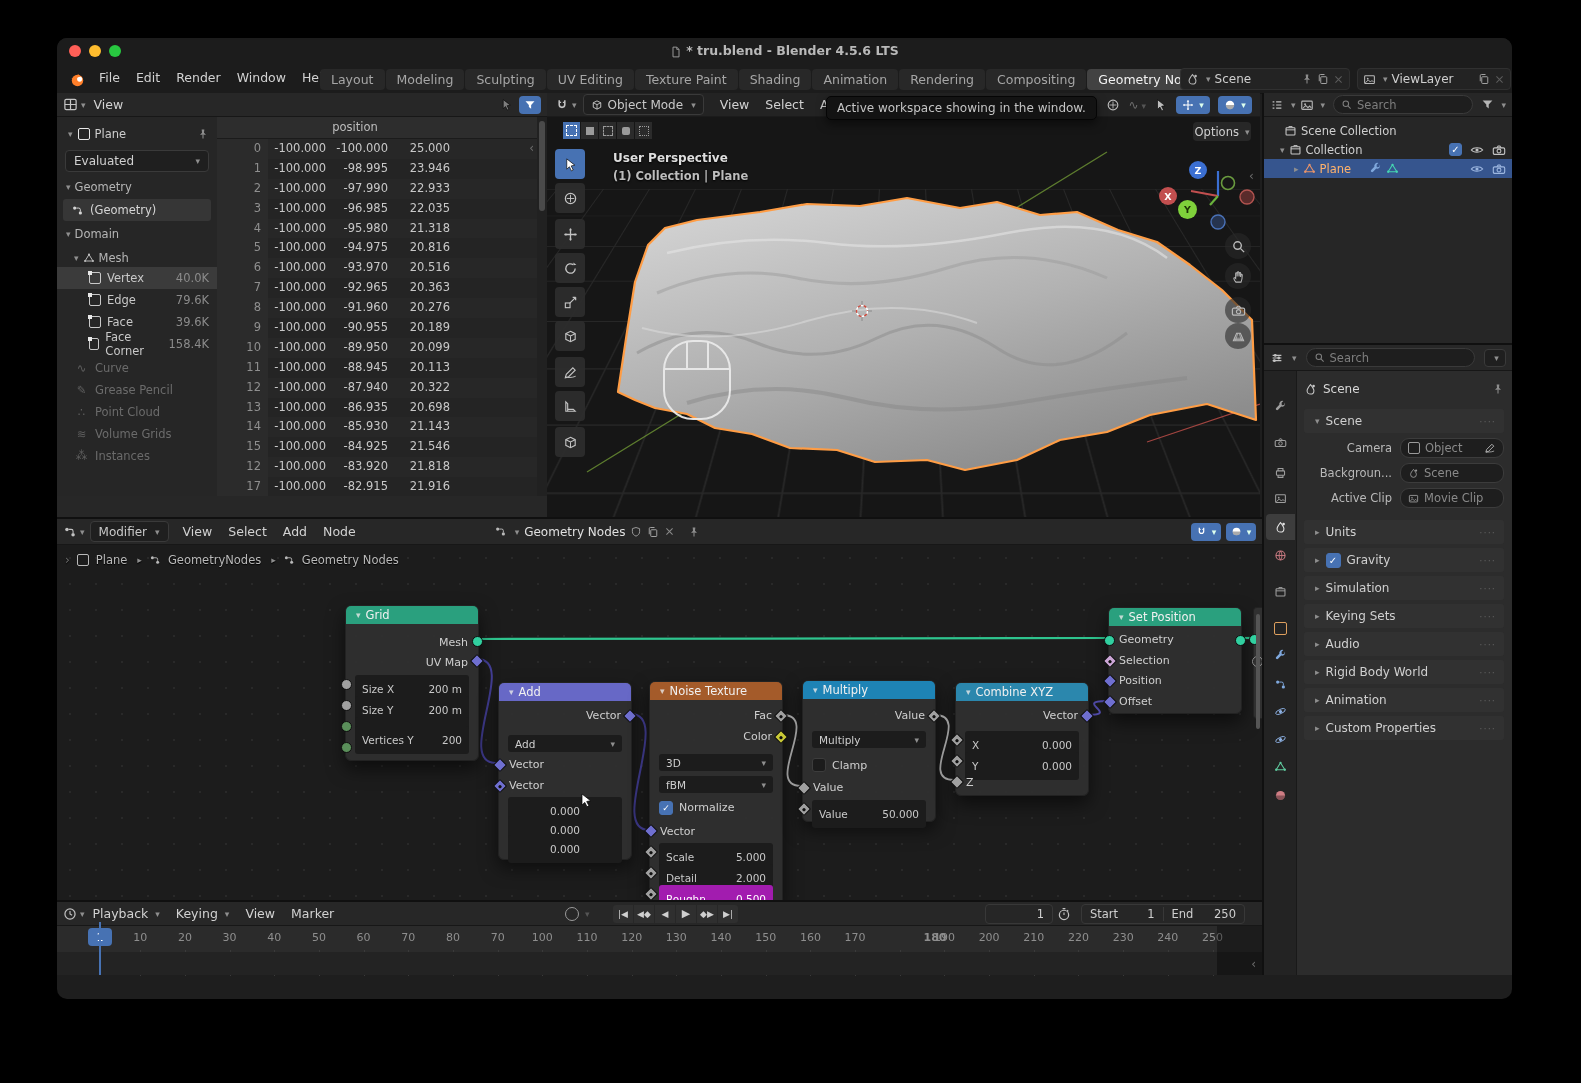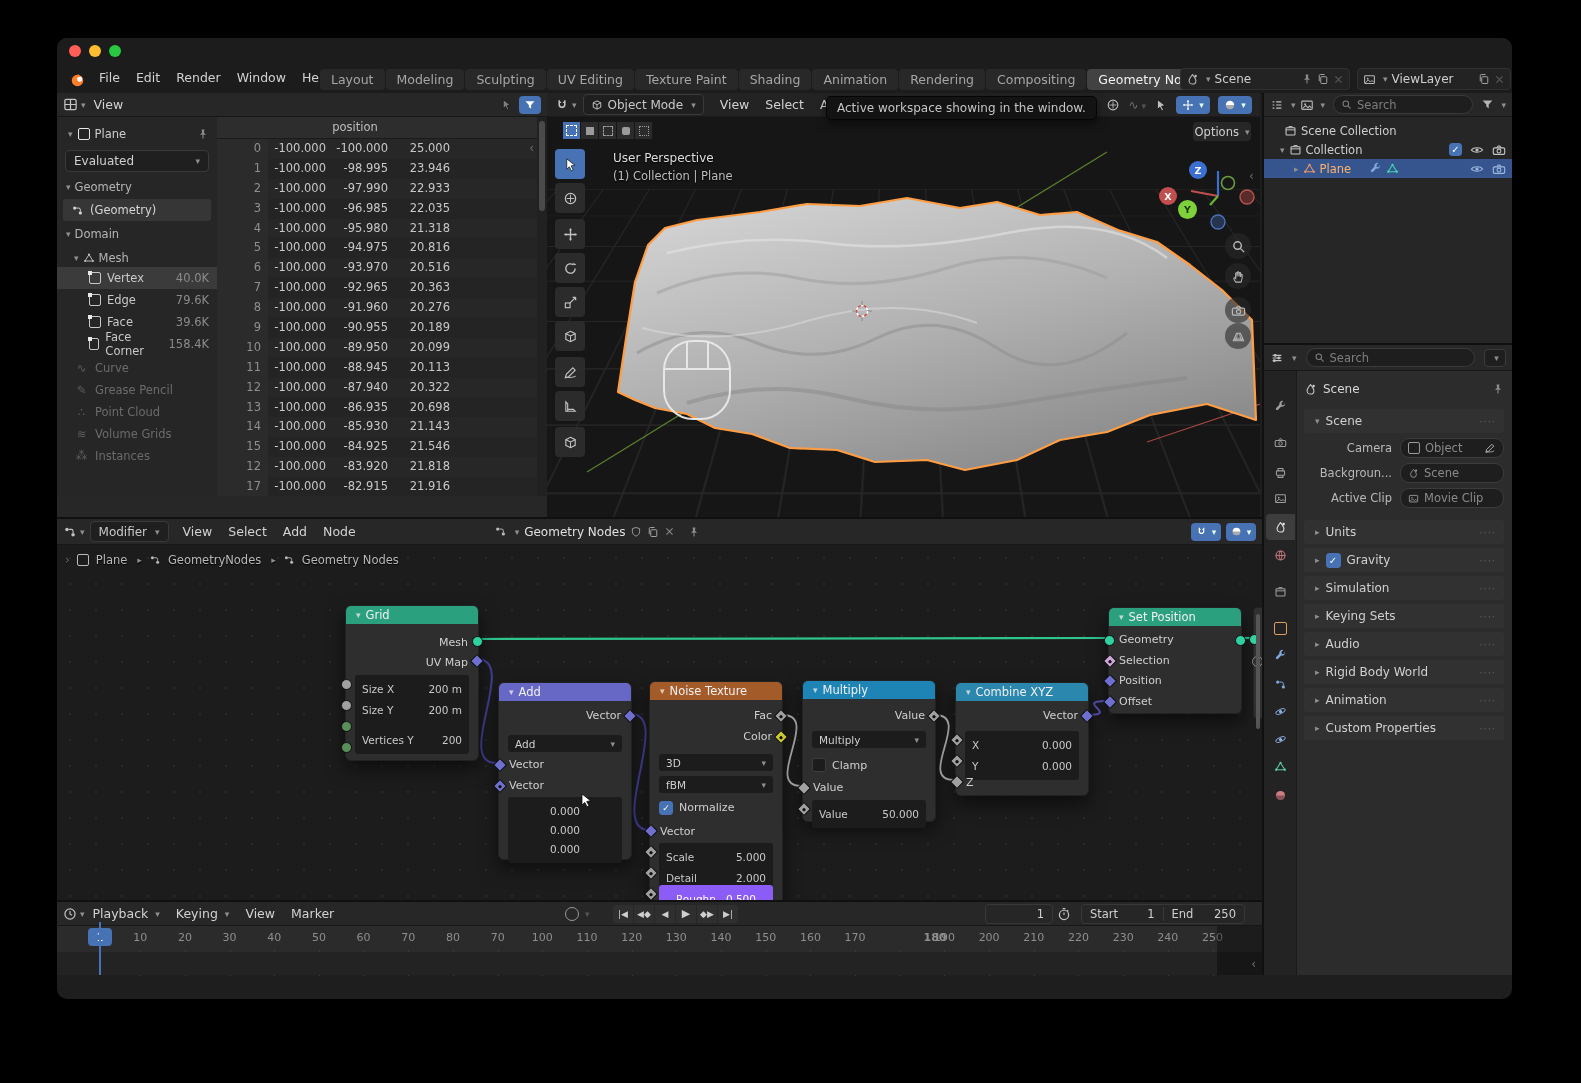--- a/index.html
+++ b/index.html
@@ -69,21 +69,21 @@
          background-size:46px 46px;transform-origin:50% 0;transform:perspective(640px) rotateX(57deg);opacity:.8;}
   .toolcol{position:absolute;left:8px;top:56px;width:32px;z-index:6;}
   .toolbtn{width:30px;height:30px;background:#2d2d2dE6;border-radius:4px;margin-bottom:4px;display:flex;
            align-items:center;justify-content:center;color:#c3c3c3;}
   .toolbtn.active{background:#4772b3;color:#fff;}
   .modebtns{position:absolute;left:16px;top:29px;display:flex;gap:1px;z-index:6;}
   .modebtn{width:17px;height:17px;background:#2d2d2dE6;display:flex;align-items:center;justify-content:center;color:#bdbdbd;}
   .modebtn.active{background:#4772b3;color:#fff;}
   .options{position:absolute;left:646px;top:29px;width:58px;height:19px;background:#2c2c2ccc;border-radius:4px;
            color:#d0d0d0;display:flex;align-items:center;justify-content:center;gap:3px;font-size:11.5px;z-index:6;}
-  .vp-label{position:absolute;color:#dedede;font-size:12px;text-shadow:0 1px 2px #000;z-index:4;}
+  .vp-label{position:absolute;color:#dedede;font-size:12px;text-shadow:0 1px 2px #000;z-index:4;font-weight:bold;}
   .tooltip{position:absolute;left:279px;top:3px;background:#131313;border:1px solid #050505;border-radius:5px;
            padding:4px 10px;color:#c4c4c4;font-size:12px;z-index:20;box-shadow:0 4px 10px rgba(0,0,0,.5);}
   .gz-ball{position:absolute;border-radius:50%;display:flex;align-items:center;justify-content:center;
            font-size:9.5px;font-weight:bold;color:#fff;z-index:7;}
   .navbtn{position:absolute;width:26px;height:26px;border-radius:50%;background:#2a2a2a99;display:flex;
           align-items:center;justify-content:center;color:#b9b9b9;z-index:7;}
   .keycast{position:absolute;left:218px;top:257px;width:357px;height:52px;border:1.5px solid rgba(240,240,240,.85);
            border-radius:14px;display:flex;align-items:center;justify-content:center;z-index:8;
            color:#f0f0f0;font-size:34px;font-weight:500;letter-spacing:1px;
            text-shadow:0 0 4px #000,0 2px 3px rgba(0,0,0,.9);background:rgba(20,20,20,.08);}
@@ -122,21 +122,21 @@
   .node{position:absolute;width:132px;background:rgba(48,48,48,.97);border-radius:6px;border:1px solid #222;
         box-shadow:0 8px 18px rgba(0,0,0,.55);z-index:4;}
   .nh{height:18px;border-radius:5px 5px 0 0;display:flex;align-items:center;gap:5px;padding:0 7px;
       color:#f0f0f0;font-size:11.5px;}
   .nh .chev{color:#e8e8e8cc;}
   .nrow{position:absolute;left:0;right:0;display:flex;align-items:center;padding:0 10px;font-size:11px;color:#cfcfcf;height:20px;}
   .nrow.out{justify-content:flex-end;}
   .nfield{position:absolute;left:9px;right:9px;height:28px;background:#1c1c1c;border-radius:3px;display:flex;
           align-items:center;justify-content:space-between;padding:0 7px;font-size:10.5px;color:#c9c9c9;}
   .nfield.center{justify-content:center;}
-  .nfield.hl{background:#8b5cf6;color:#fff;justify-content:center;}
+  .nfield.hl{background:#a21caf;color:#fff;}
   .ndrop{position:absolute;left:9px;right:9px;height:17px;background:#1c1c1c;border-radius:3px;display:flex;
          align-items:center;padding:0 7px;font-size:10.5px;color:#cfcfcf;}
   .ndrop .chev{margin-left:auto;}
   .sock{position:absolute;width:9px;height:9px;border:1px solid #0e0e0e;border-radius:50%;z-index:6;}
   .sock.dia{width:8px;height:8px;border-radius:1px;transform:rotate(45deg);}
   .sock.dot:after{content:"";position:absolute;left:2.5px;top:2.5px;width:3px;height:3px;background:#101010;border-radius:1px;}
   .ncb{width:12px;height:12px;border-radius:3px;background:#1c1c1c;border:1px solid #3c3c3c;margin-right:6px;
        display:flex;align-items:center;justify-content:center;color:#fff;font-size:9px;flex:none;}
   .ncb.on{background:#4772b3;border-color:#4772b3;}
   
@@ -302,20 +302,25 @@
       </g>
   </defs>
 </svg>
 
 <div class="win">
 
   <div class="abs titlebar">
     <div class="tl" style="left:12px;background:#ff5f57"></div>
     <div class="tl" style="left:32px;background:#febc2e"></div>
     <div class="tl" style="left:52px;background:#28c840"></div>
+    <div class="title">
+      <svg class="ic" width="12" height="12" viewBox="0 0 16 16" style="color:#9a9a9a;margin-right:4px">
+          <use href="#s-page"></use>
+        </svg><span>* tru.blend - Blender 4.5.6 LTS</span>
+    </div>
   </div>
 
   <div class="abs topbar">
     <svg class="ic abs" style="left:12px;top:7px;color:#ff7f2a" width="17" height="17" viewBox="0 0 16 16">
         <circle cx="8" cy="9" r="5.4" fill="#ff7f2a"></circle>
         <circle cx="10" cy="7.6" r="2.4" fill="#fff"></circle>
         <path d="M2 7.5L9 3l1.5 2.5z" fill="#ff7f2a"></path>
       </svg>
     <div class="topmenus">
         <span class="menu-item">File</span>

